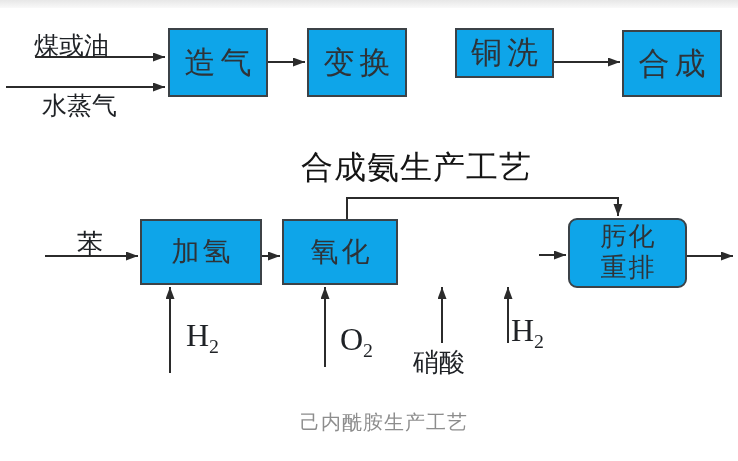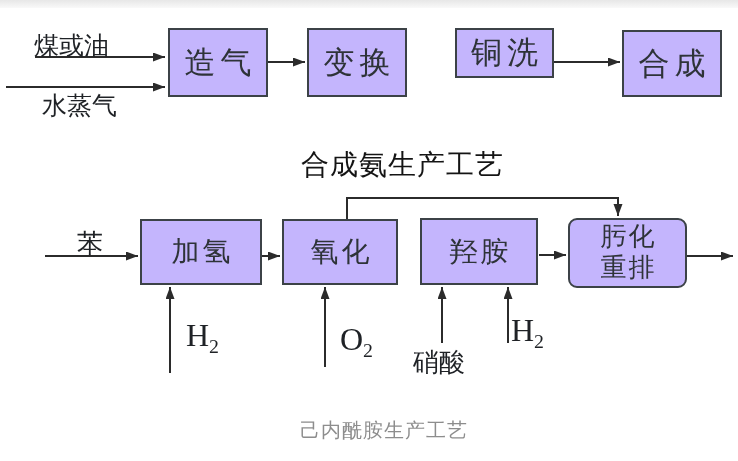--- a/index.html
+++ b/index.html
@@ -12,21 +12,21 @@
     font-family: "Liberation Serif", "DejaVu Serif", serif;
   }
   .top-band {
     position: absolute; left: 0; top: 0; width: 738px; height: 8px;
     background: linear-gradient(#e7e7e7, #f9f9f9);
   }
   #wires { position: absolute; left: 0; top: 0; pointer-events: none; }
   .box {
     position: absolute;
     box-sizing: border-box;
-    background: #c4b5fd;
+    background: #0ea5e9;
     border: 2px solid #3c4247;
     display: flex;
     align-items: center;
     justify-content: center;
     color: #2e3338;
     font-family: "Liberation Serif", "DejaVu Serif", serif;
   }
   .box-top    { font-size: 31px; letter-spacing: 5px; text-indent: 5px; }
   .box-bottom { font-size: 28px; letter-spacing: 3px; text-indent: 3px; }
   .box-twoline { font-size: 26px; line-height: 1.18; letter-spacing: 2px; text-indent: 2px; text-align: center; flex-direction: column; border-radius: 9px; }
@@ -40,22 +40,22 @@
   .lbl-cn-lg  { font-size: 25px; }
   .lbl-benzene{ font-size: 26px; }
   .lbl-nitric { font-size: 26px; }
   .lbl-chem   { font-size: 32px; }
   .lbl-chem sub { font-size: 0.62em; line-height: 0; }
   .caption {
     position: absolute;
     white-space: nowrap;
     font-family: "Liberation Sans", "DejaVu Sans", sans-serif;
   }
-  .caption-top    { left: 301px; top: 146px; font-size: 28px; letter-spacing: 1px; color: #141414; }
-  .caption-bottom { left: 300px; top: 409px; font-size: 20px; letter-spacing: 1px; color: #8d8d8d; margin-top: 8px; }
+  .caption-top    { left: 301px; top: 146px; font-size: 32px; letter-spacing: 1px; color: #141414; }
+  .caption-bottom { left: 300px; top: 409px; font-size: 20px; letter-spacing: 1px; color: #8d8d8d; }
 </style>
 </head>
 <body>
 
 <div id="canvas">
 
   <div class="top-band"></div>
 
   <svg id="wires" width="738" height="461" viewBox="0 0 738 461">
     <defs>
@@ -101,23 +101,20 @@
   <div class="caption caption-top">合成氨生产工艺</div>
 
   <div class="flow-label lbl-benzene" style="left:77px; top:226px;">苯</div>
 
   <div class="box box-bottom" style="left:140px; top:219px; width:122px; height:66px;">
     <span>加氢</span>
   </div>
   <div class="box box-bottom" style="left:282px; top:219px; width:116px; height:66px;">
     <span>氧化</span>
   </div>
-  <div class="box box-bottom" style="left:420px; top:218px; width:118px; height:67px;">
-    <span>羟胺</span>
-  </div>
   <div class="box box-twoline" style="left:568px; top:218px; width:119px; height:70px;">
     <span>肟化</span>
     <span>重排</span>
   </div>
 
   <div class="flow-label lbl-chem" style="left:186px; top:317px;"><span>H</span><sub>2</sub></div>
   <div class="flow-label lbl-chem" style="left:340px; top:321px;"><span>O</span><sub>2</sub></div>
   <div class="flow-label lbl-nitric" style="left:413px; top:345px;">硝酸</div>
   <div class="flow-label lbl-chem" style="left:511px; top:312px;"><span>H</span><sub>2</sub></div>
 

